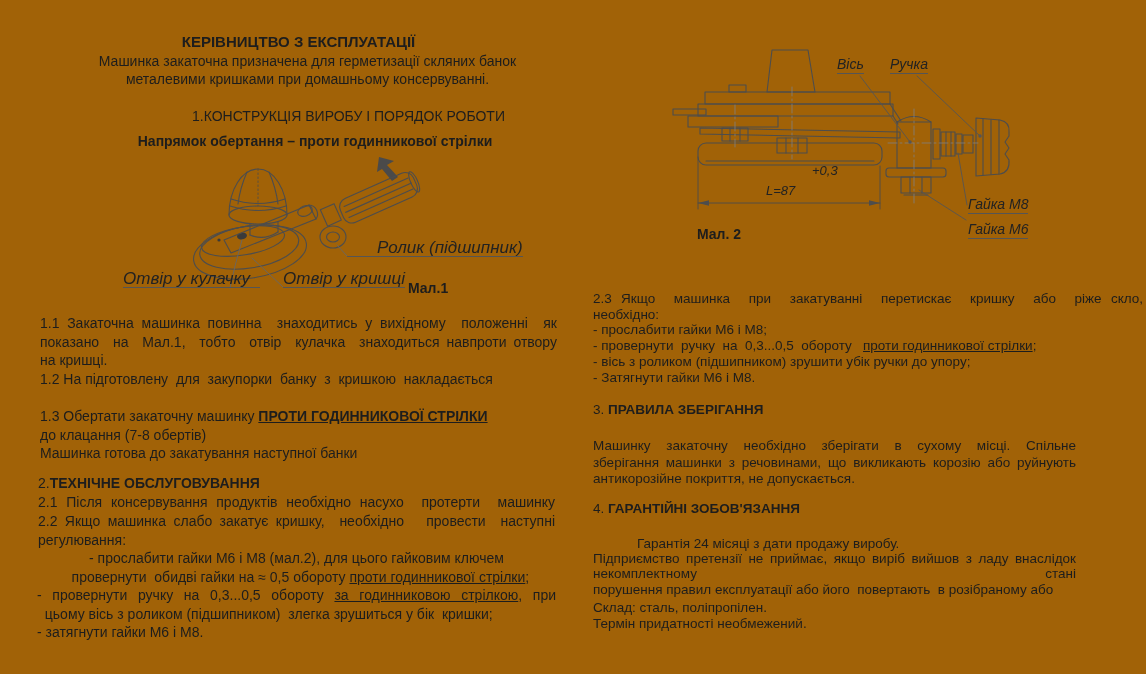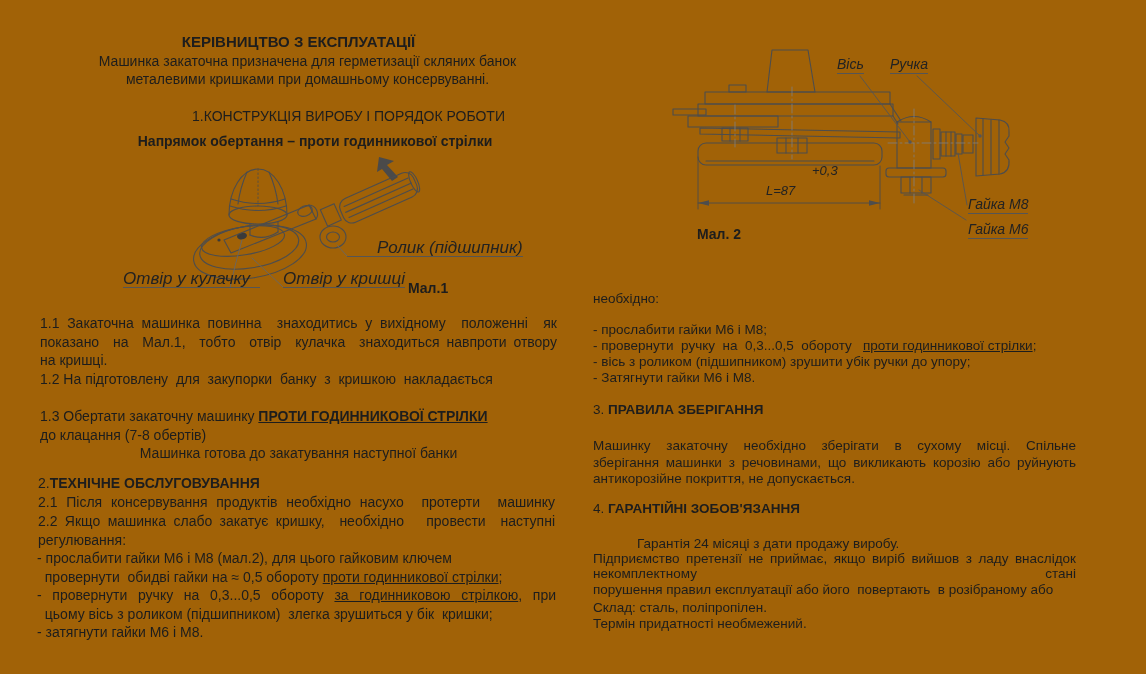--- a/index.html
+++ b/index.html
@@ -104,34 +104,34 @@
 
     <div class="abs lc lines" style="left:40px;top:370px;width:517px;">
         <div>1.2 На підготовлену  для  закупорки  банку  з  кришкою  накладається</div>
       </div>
 
     <div class="abs lc" style="left:40px;top:407px;width:517px;">
       <div class="pline"><span>1.3 Обертати закаточну машинку </span><span class="bu">ПРОТИ ГОДИННИКОВОЇ СТРІЛКИ</span></div>
       <div class="pline">до клацання (7-8 обертів)</div>
     </div>
 
-    <div class="abs lc pline" style="left:40px;top:444px;width:517px;text-align:center;">Машинка готова до закатування наступної банки</div>
+    <div class="abs lc pline" style="left:40px;top:444px;width:517px;">Машинка готова до закатування наступної банки</div>
 
     <div class="abs lc heading" style="left:38px;top:474px;width:517px;"><span>2.</span><span class="b">ТЕХНІЧНЕ ОБСЛУГОВУВАННЯ</span></div>
 
     <div class="abs lc lines stretch" style="left:38px;top:493px;width:517px;">
         <div>2.1 Після консервування продуктів необхідно насухо  протерти  машинку</div>
       </div>
 
     <div class="abs lc lines" style="left:38px;top:512px;width:517px;">
         <div>2.2 Якщо машинка слабо закатує кришку,  необхідно   провести  наступні</div>
         <div>регулювання:</div>
       </div>
 
-    <div class="abs lc" style="left:37px;top:549px;width:519px;">
+    <div class="abs lc" style="left:37px;top:549px;width:519px;text-align:center;">
       <div class="pline">- прослабити гайки М6 і М8 (мал.2), для цього гайковим ключем</div>
       <div class="pline"><span>  провернути  обидві гайки на ≈ 0,5 обороту </span><span class="u">проти годинникової стрілки</span><span>;</span></div>
     </div>
 
     <div class="abs lc" style="left:37px;top:586px;width:519px;">
       <div class="jline"><span>- провернути ручку на 0,3...0,5 обороту </span><span class="u">за годинниковою стрілкою</span><span>, при</span></div>
       <div class="pline">  цьому вісь з роликом (підшипником)  злегка зрушиться у бік  кришки;</div>
     </div>
 
     <div class="abs lc pline" style="left:37px;top:623px;width:519px;">- затягнути гайки М6 і М8.</div>
@@ -211,20 +211,21 @@
     </svg>
     <div class="figlabel" style="left:837px;top:57px;font-size:14px;">Вісь</div>
     <div class="figlabel" style="left:890px;top:57px;font-size:14px;">Ручка</div>
     <div class="dimtxt" style="left:812px;top:164px;text-align:center;">+0,3</div>
     <div class="dimtxt" style="left:766px;top:184px;">L=87</div>
     <div class="figlabel" style="left:968px;top:197px;font-size:14px;">Гайка М8</div>
     <div class="figlabel" style="left:968px;top:222px;font-size:14px;">Гайка М6</div>
     <div class="figcap" style="left:697px;top:227px;">Мал. 2</div>
 
     <div class="abs rc lines" style="left:593px;top:291px;width:550px;">
+        <div>2.3 Якщо  машинка  при  закатуванні  перетискає  кришку  або  ріже скло,</div>
         <div>необхідно:</div>
       </div>
 
     <div class="abs rc pline" style="left:593px;top:322px;width:550px;">- прослабити гайки М6 і М8;</div>
     <div class="abs rc pline" style="left:593px;top:338px;width:550px;"><span>- провернути  ручку  на  0,3...0,5  обороту   </span><span class="u">проти годинникової стрілки</span><span>;</span></div>
     <div class="abs rc pline" style="left:593px;top:354px;width:550px;">- вісь з роликом (підшипником) зрушити убік ручки до упору;</div>
     <div class="abs rc pline" style="left:593px;top:370px;width:550px;">- Затягнути гайки М6 і М8.</div>
 
     <div class="abs rc heading" style="left:593px;top:402px;width:550px;"><span>3. </span><span class="b">ПРАВИЛА ЗБЕРІГАННЯ</span></div>
 

